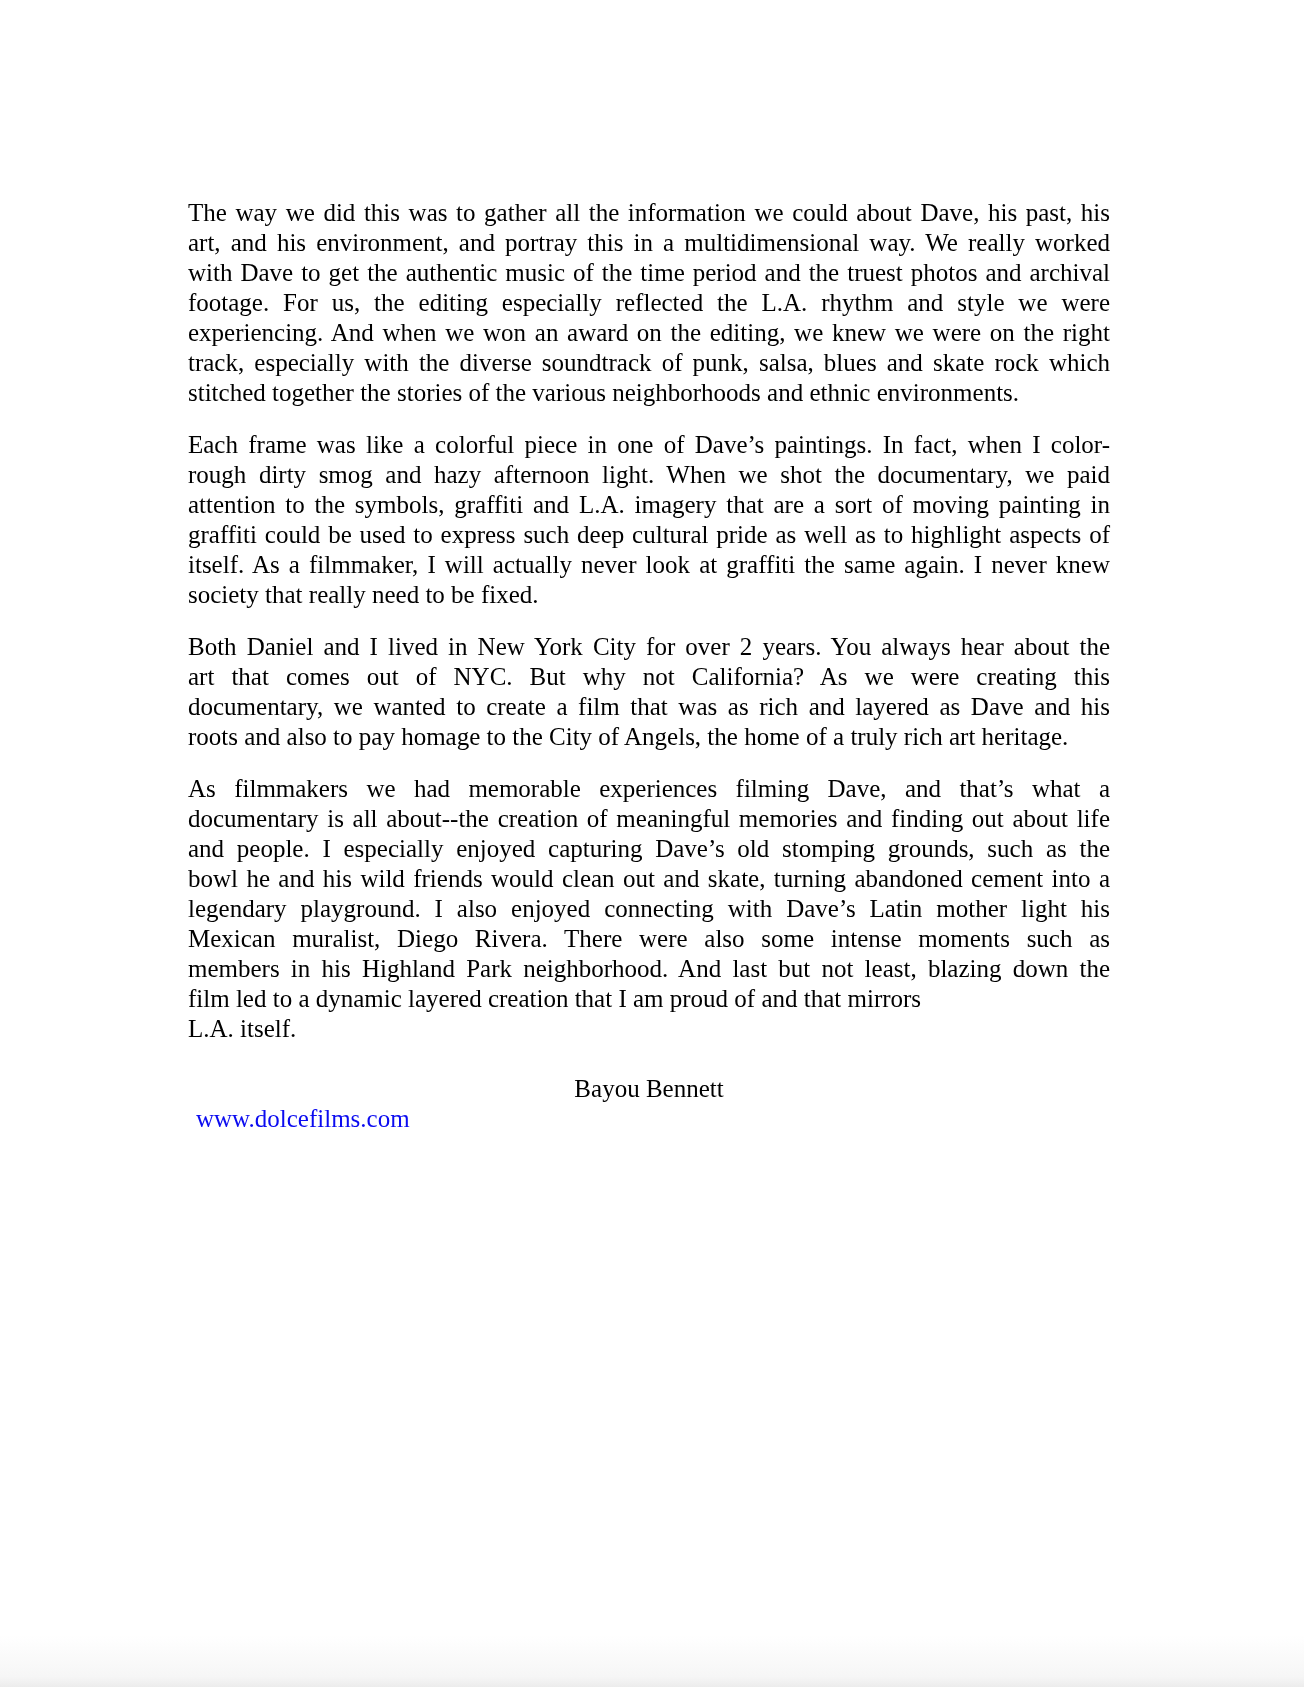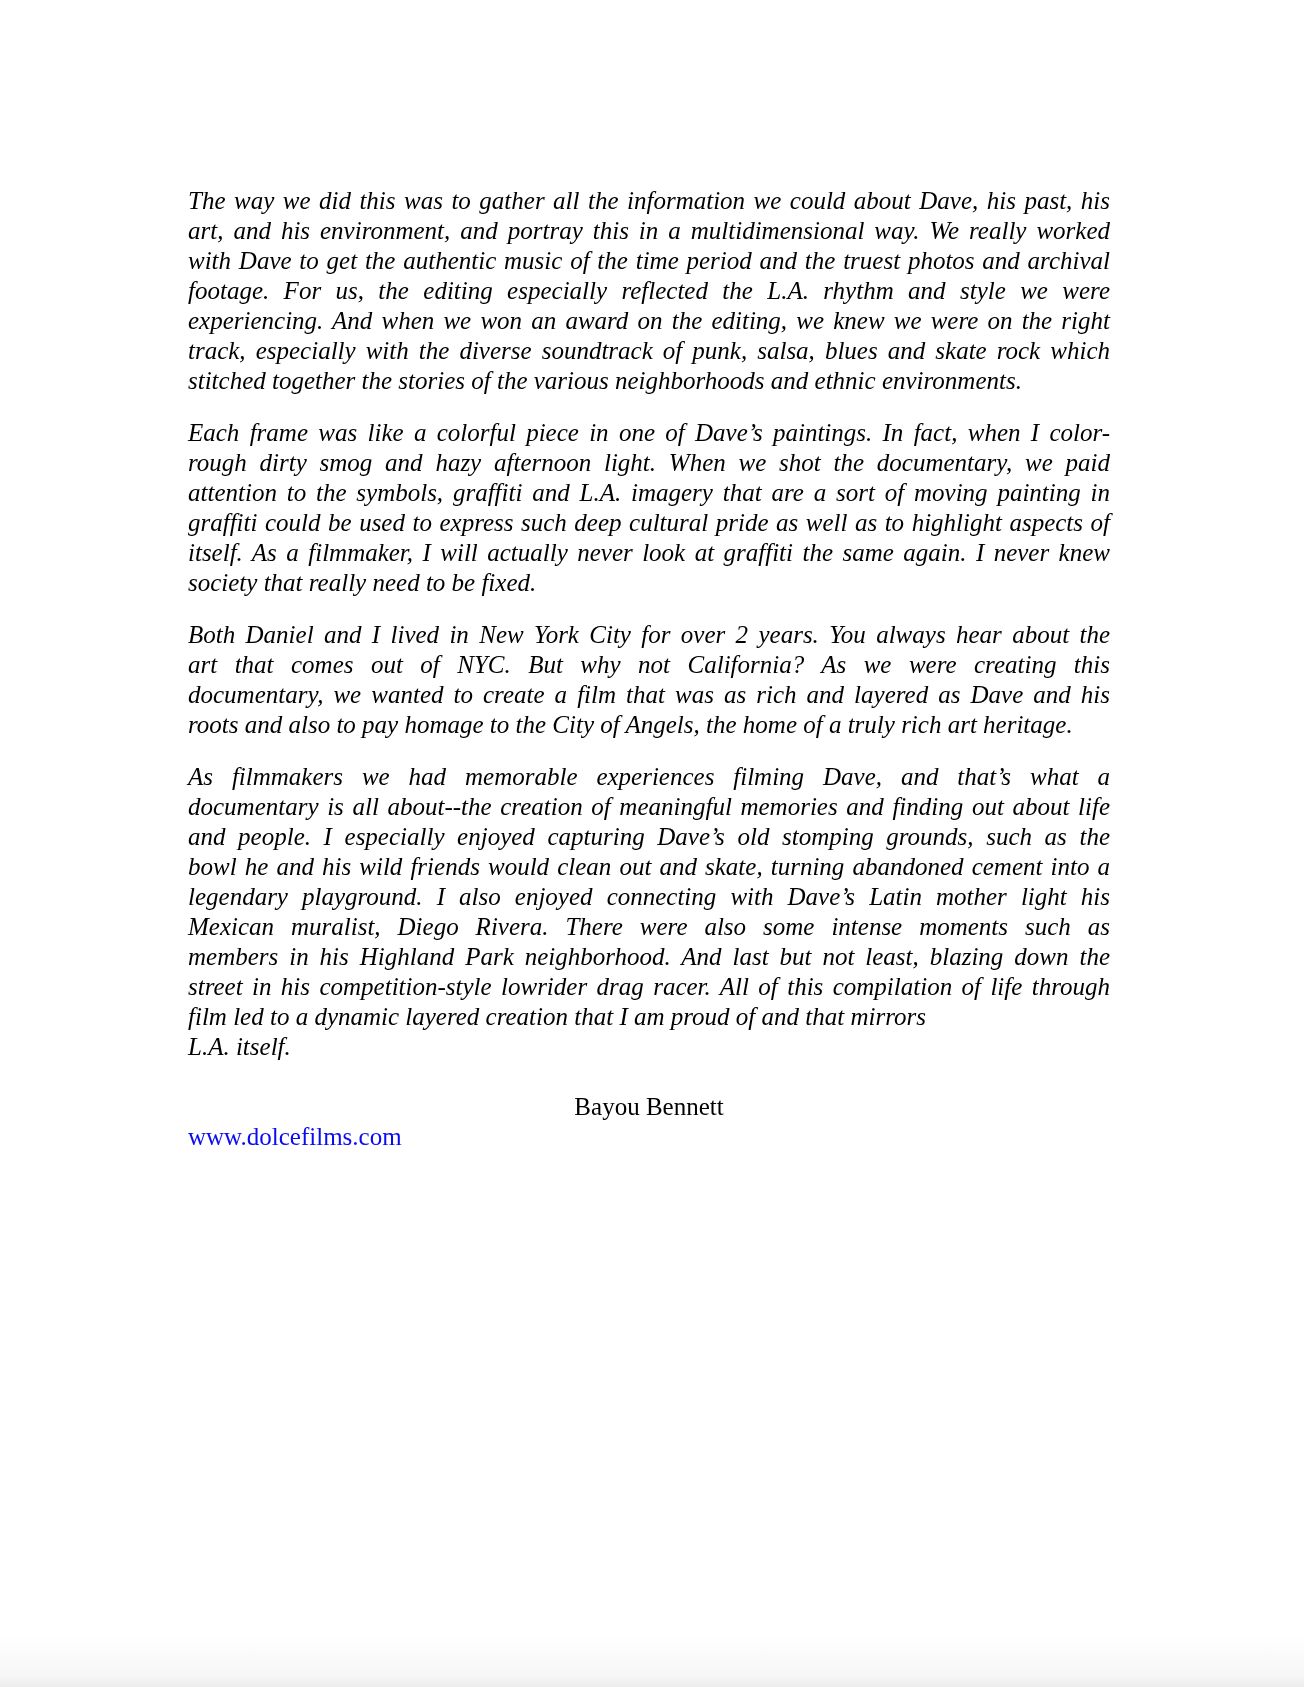--- a/index.html
+++ b/index.html
@@ -18,41 +18,41 @@
   }
   .doc-body {
     position: absolute;
     left: 188px;
     top: 182px;
     width: 922px;
     font-size: 25px;
     line-height: 30px;
   }
   .paragraph {
-    margin: 4px 0 22px 0;
-    font-style: italic;
+    margin: 16px 0 22px 0;
   }
   .line {
     text-align: justify;
     text-align-last: justify;
   }
   .line.flush {
     text-align: right;
     text-align-last: left;
   }
   .signature {
     margin-top: 30px;
   }
   .signature .sig-name {
     text-align: center;
   }
   .signature a.link {
     display: inline-block;
     text-decoration: none;
     cursor: pointer;
+    margin-left: 8px;
   }
   .viewer-bottom-edge {
     position: absolute;
     left: 0;
     bottom: 0;
     width: 100%;
     height: 52px;
     background: linear-gradient(to bottom, rgba(255,255,255,0) 0%, #f6f6f6 80%, #ececec 100%);
     pointer-events: none;
   }
@@ -87,21 +87,20 @@
         <div class="line flush">roots and also to pay homage to the City of Angels, the home of a truly rich art heritage.</div>
       </div>
       <div class="paragraph">
         <div class="line">As filmmakers we had memorable experiences filming Dave, and that’s what a</div>
         <div class="line">documentary is all about--the creation of meaningful memories and finding out about life</div>
         <div class="line">and people. I especially enjoyed capturing Dave’s old stomping grounds, such as the</div>
         <div class="line">bowl he and his wild friends would clean out and skate, turning abandoned cement into a</div>
         <div class="line">legendary playground. I also enjoyed connecting with Dave’s Latin mother light his</div>
         <div class="line">Mexican muralist, Diego Rivera. There were also some intense moments such as</div>
         <div class="line">members in his Highland Park neighborhood. And last but not least, blazing down the</div>
-        <div class="line">street in his competition-style lowrider drag racer. All of this compilation of life through</div>
         <div class="line flush">film led to a dynamic layered creation that I am proud of and that mirrors</div>
         <div class="line flush">L.A. itself.</div>
       </div>
       <div class="signature">
       <div class="sig-name">Bayou Bennett</div>
       <a class="link" style="color: rgb(11, 11, 240);">www.dolcefilms.com</a>
     </div>
   </div>
   <div class="viewer-bottom-edge"></div>
 </div>

